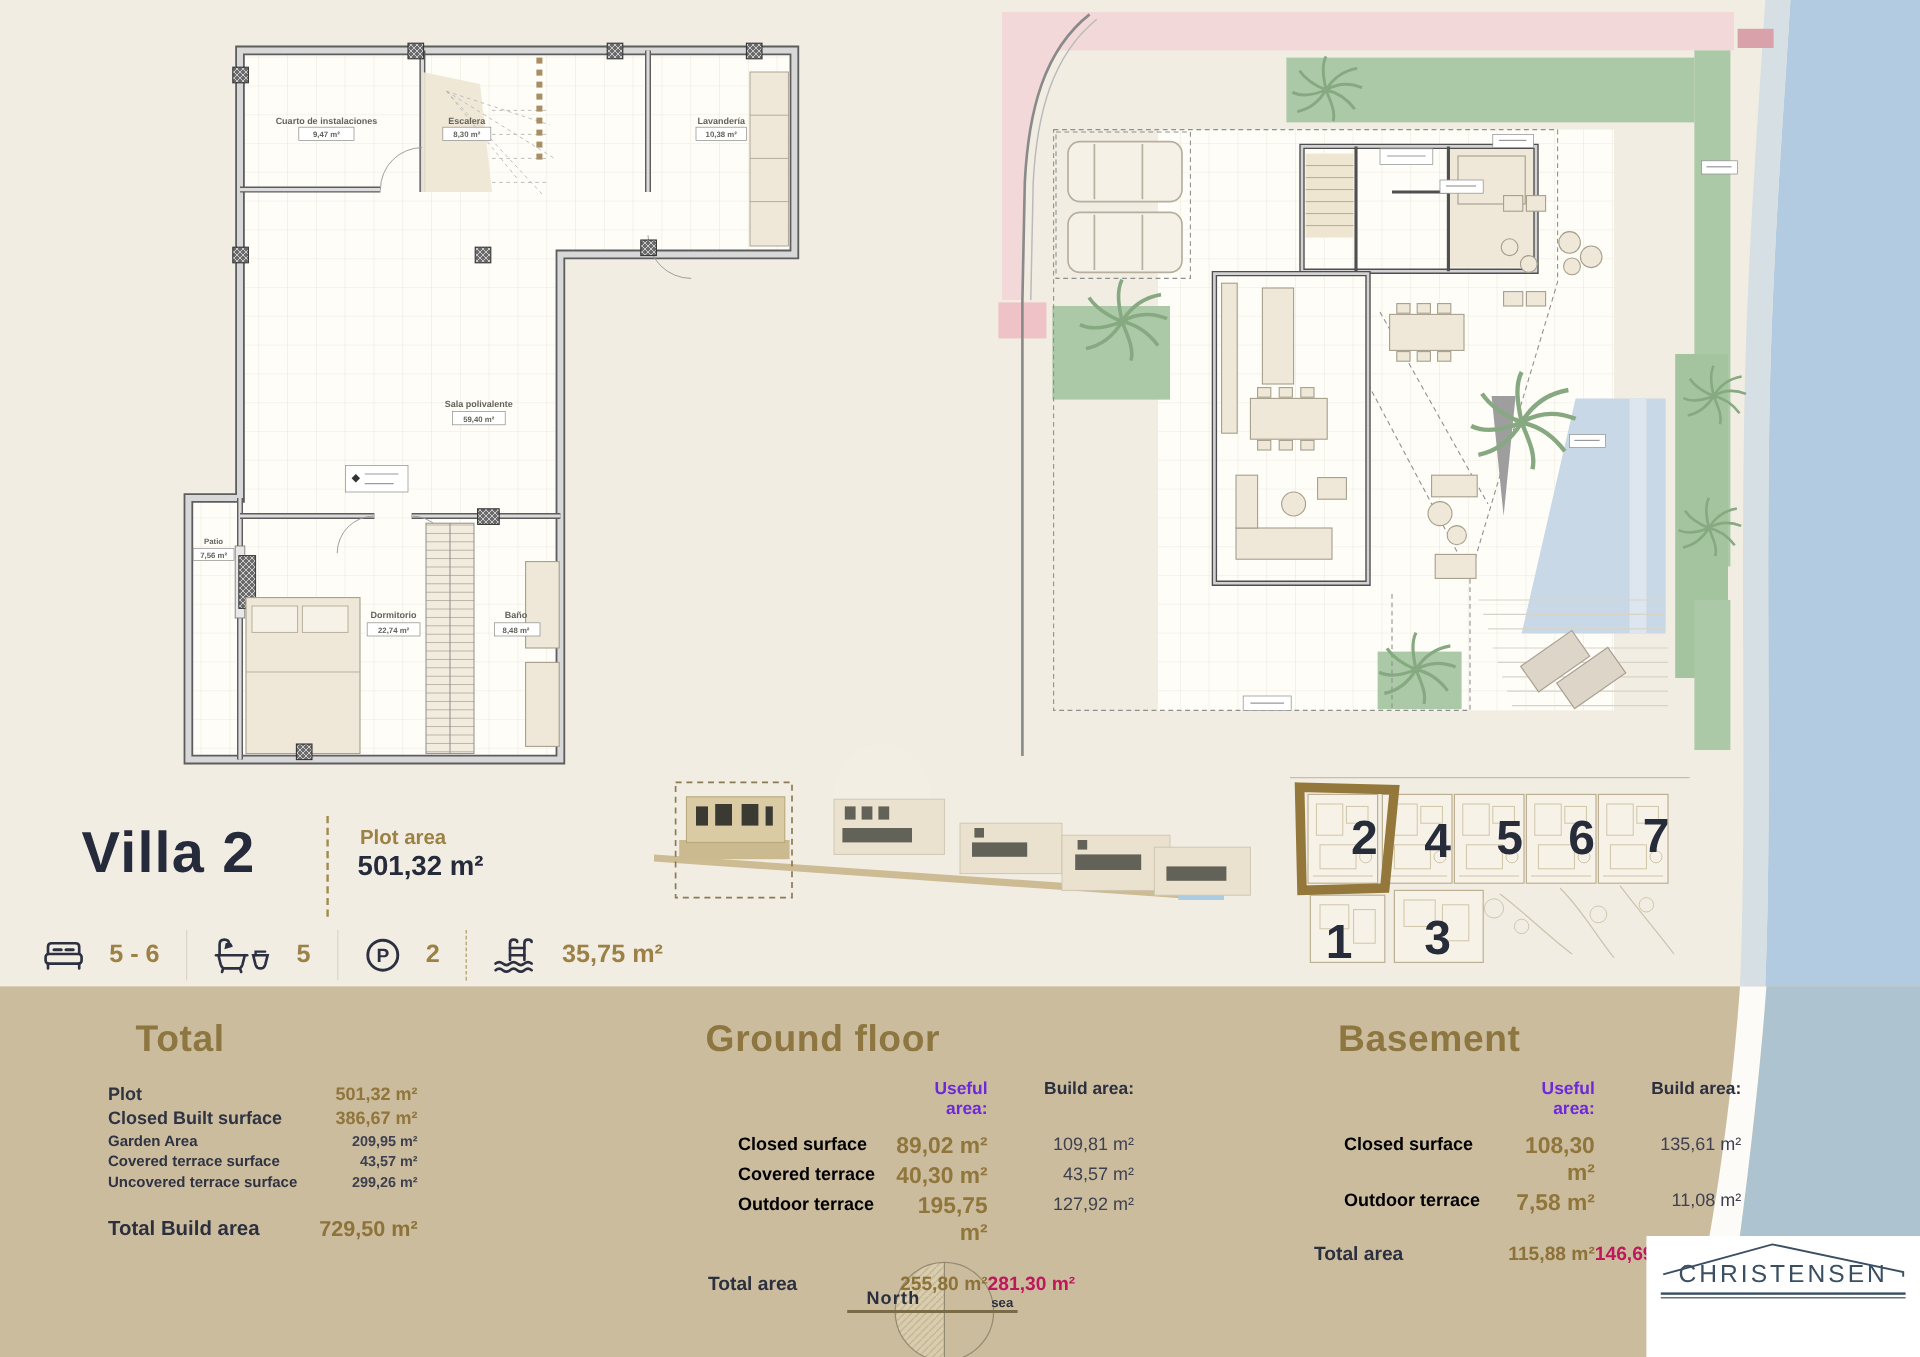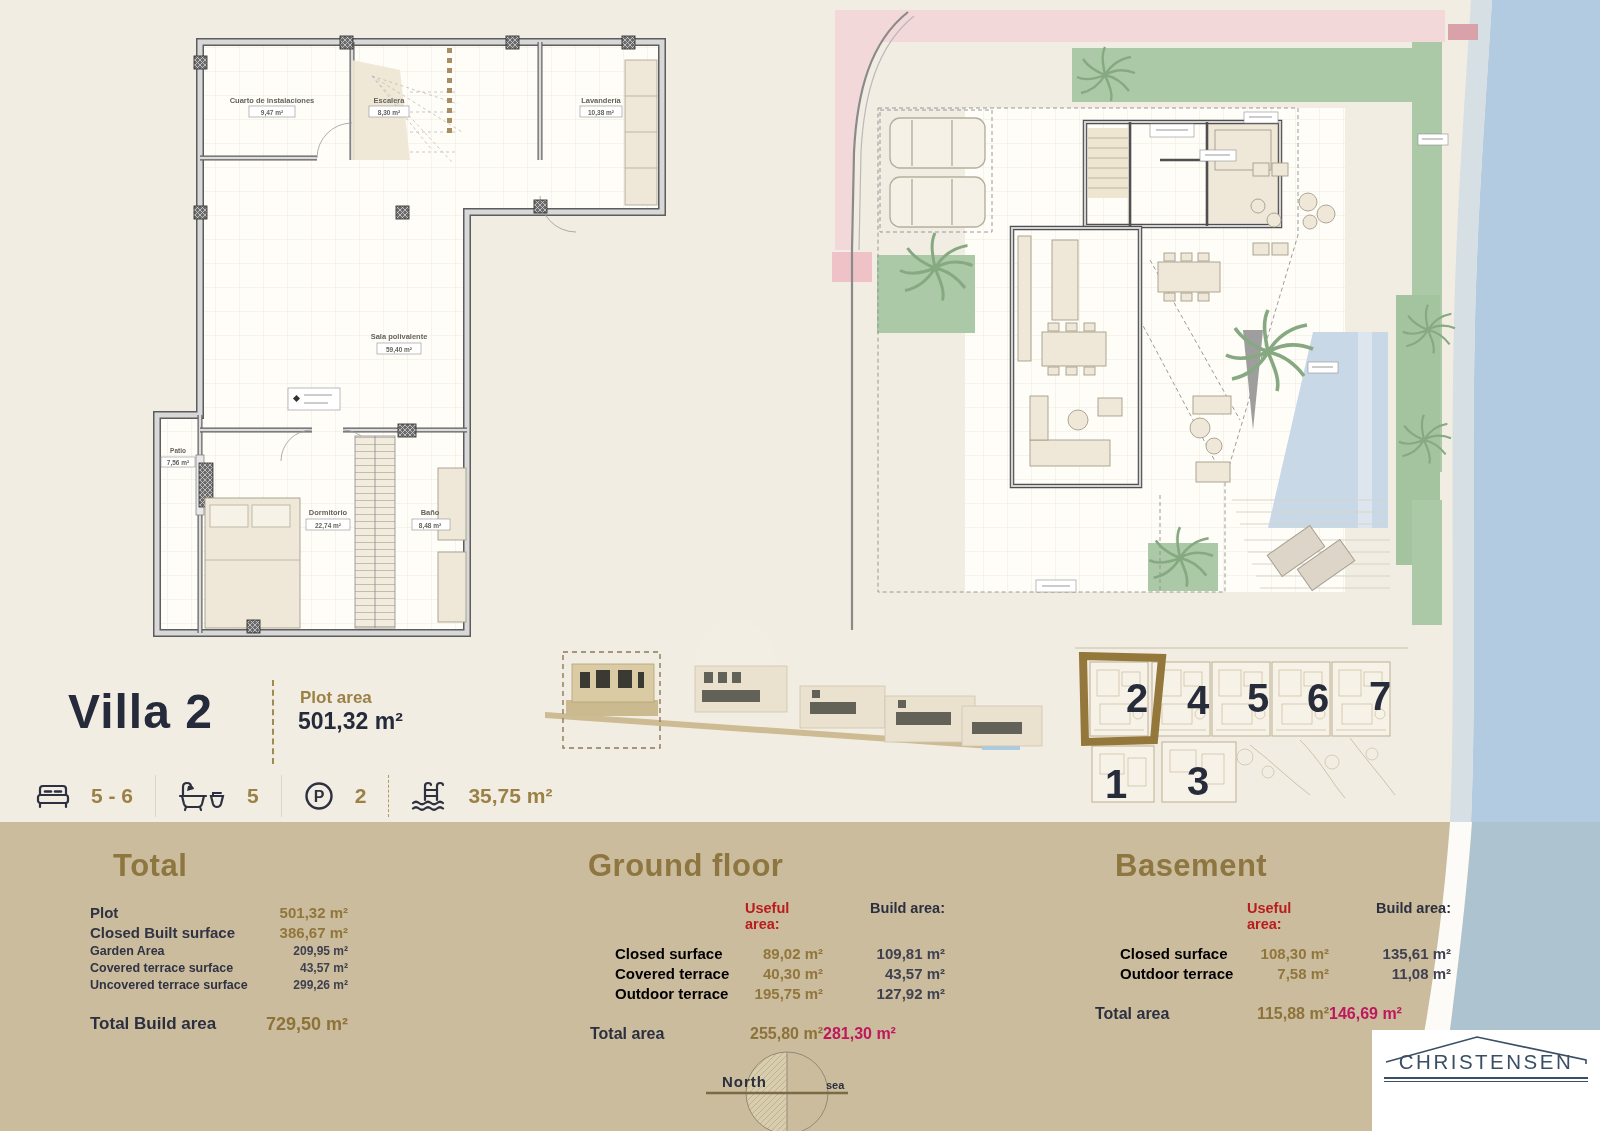--- a/index.html
+++ b/index.html
@@ -45,25 +45,25 @@
   .trow .v{font-size:15px;font-weight:700;color:#91763c;}
   .trow.small .l{font-size:12.5px;font-weight:600;}
   .trow.small .v{font-size:12px;font-weight:700;color:#3f4150;}
   .trow.grand{margin-top:22px;}
   .trow.grand .l{font-size:17px;font-weight:800;color:#2b2f3e;}
   .trow.grand .v{font-size:18px;font-weight:800;color:#8d7239;}
 
   .grid3{display:grid;grid-row-gap:3px;}
   .g-ground{grid-template-columns:155px 78px 122px;}
   .g-base{grid-template-columns:152px 82px 122px;}
-  .grid3 .hl{font-size:14.5px;font-weight:600;color:#b91c1c;text-align:left;padding-bottom:10px;}
+  .grid3 .hl{font-size:14.5px;font-weight:600;color:#6d28d9;text-align:right;padding-bottom:10px;}
   .grid3 .hb{font-size:14.5px;font-weight:700;color:#2b2f3e;text-align:right;padding-bottom:10px;}
   .grid3 .rl{font-size:15px;font-weight:600;padding-left:25px;white-space:nowrap;}
-  .grid3 .ru{font-size:15px;font-weight:700;color:#91763c;text-align:right;}
-  .grid3 .rb{font-size:15px;font-weight:700;color:#3f4150;text-align:right;}
+  .grid3 .ru{font-size:19px;font-weight:700;color:#91763c;text-align:right;}
+  .grid3 .rb{font-size:15px;font-weight:400;color:#3f4150;text-align:right;}
   .grid3 .tl{font-size:16px;font-weight:800;color:#2b2f3e;padding-top:20px;}
   .grid3 .tu{font-size:16px;font-weight:800;color:#8d7239;text-align:right;padding-top:20px;}
   .grid3 .tb{font-size:16px;font-weight:800;color:#be185d;text-align:left;padding-top:20px;}
 
   
   .logo-box{left:1372px;top:1030px;width:228px;height:101px;background:#ffffff;text-align:center;}
   .logo-line1{font-size:20.5px;letter-spacing:2.5px;color:#3a4f63;font-weight:500;margin-top:2px;}
   .logo-rule1{height:0;border-top:2px solid #3a4f63;margin:3px 12px 0;}
   .logo-rule2{height:0;border-top:1px solid #3a4f63;margin:2px 12px 0;}
   .logo-line2{font-family:"Liberation Serif",serif;font-size:35px;letter-spacing:7px;color:#92a6b6;margin-top:1px;}

